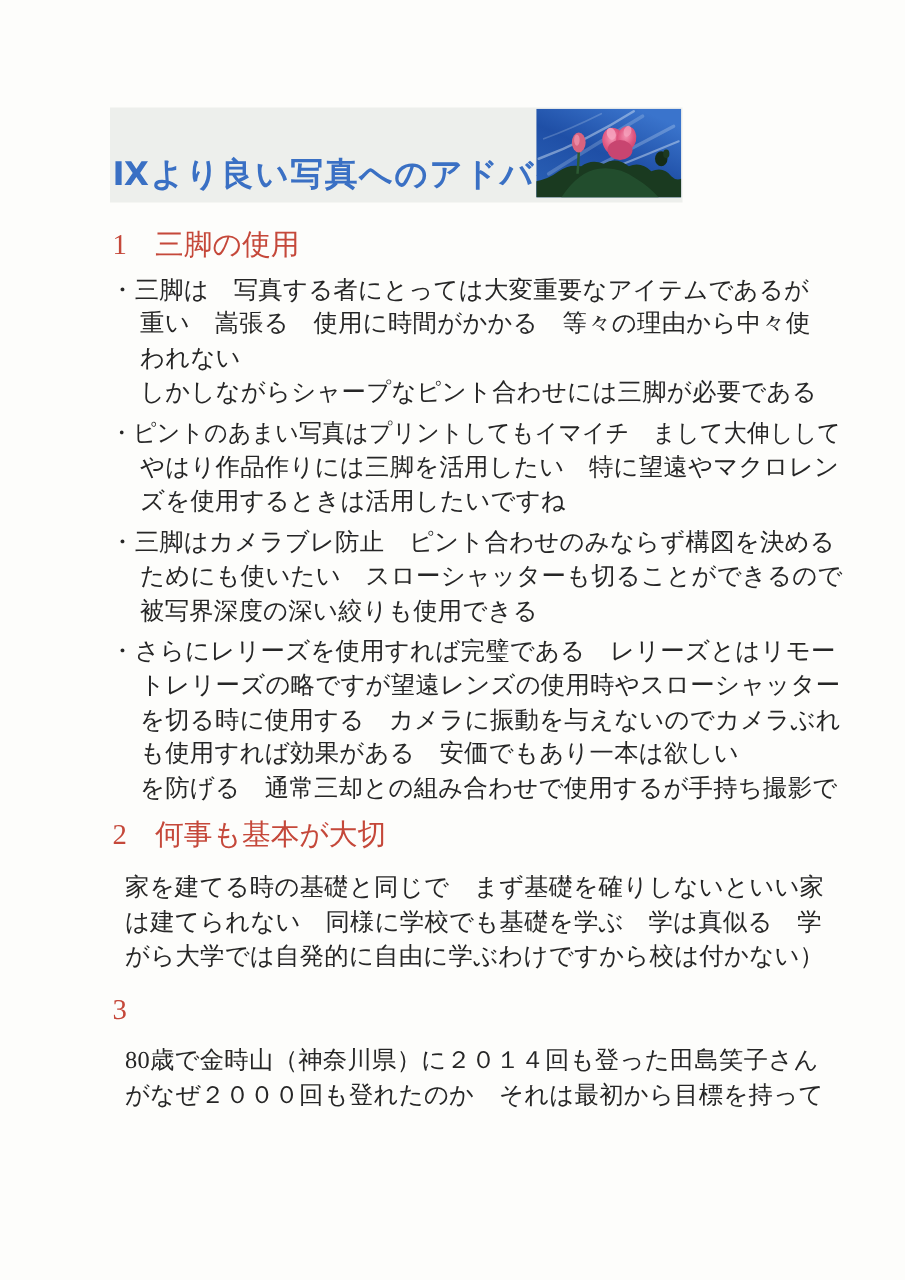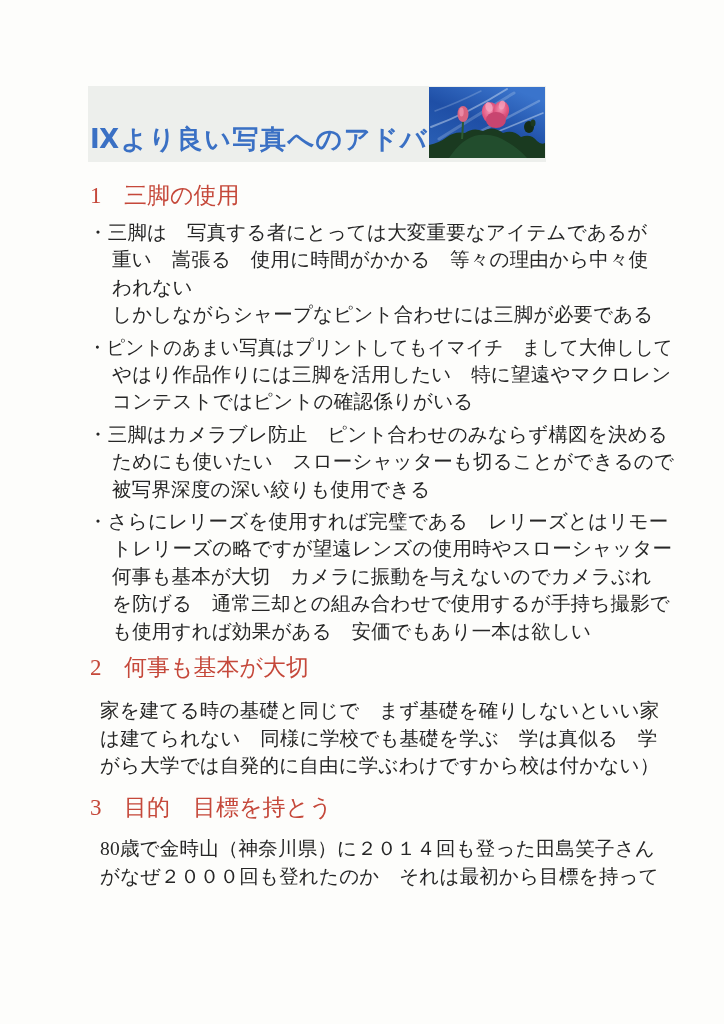--- a/index.html
+++ b/index.html
@@ -124,44 +124,43 @@
       <h2 class="sec-heading">
         <span class="sec-num">1</span>
         <span>三脚の使用</span>
       </h2>
       <div class="line">・三脚は　写真する者にとっては大変重要なアイテムであるが</div>
       <div class="line cont">重い　嵩張る　使用に時間がかかる　等々の理由から中々使</div>
       <div class="line cont">われない</div>
       <div class="line cont">しかしながらシャープなピント合わせには三脚が必要である</div>
       <div class="line bullet-follow squeeze">・ピントのあまい写真はプリントしてもイマイチ　まして大伸しして</div>
       <div class="line cont">やはり作品作りには三脚を活用したい　特に望遠やマクロレン</div>
-      <div class="line cont">コンテストではピントの確認係りがいる</div>
+      <div class="line cont">ズを使用するときは活用したいですね</div>
       <div class="line bullet-follow">・三脚はカメラブレ防止　ピント合わせのみならず構図を決める</div>
       <div class="line cont">ためにも使いたい　スローシャッターも切ることができるので</div>
       <div class="line cont">被写界深度の深い絞りも使用できる</div>
       <div class="line bullet-follow">・さらにレリーズを使用すれば完璧である　レリーズとはリモー</div>
       <div class="line cont">トレリーズの略ですが望遠レンズの使用時やスローシャッター</div>
-      <div class="line cont">何事も基本が大切　カメラに振動を与えないのでカメラぶれ</div>
+      <div class="line cont">を切る時に使用する　カメラに振動を与えないのでカメラぶれ</div>
+      <div class="line cont">も使用すれば効果がある　安価でもあり一本は欲しい</div>
       <div class="line cont">を防げる　通常三却との組み合わせで使用するが手持ち撮影で</div>
-      <div class="line cont">も使用すれば効果がある　安価でもあり一本は欲しい</div>
     </section>
 
     <section class="sec2">
       <h2 class="sec-heading">
         <span class="sec-num">2</span>
         <span>何事も基本が大切</span>
       </h2>
       <div class="line para">家を建てる時の基礎と同じで　まず基礎を確りしないといい家</div>
       <div class="line para">は建てられない　同様に学校でも基礎を学ぶ　学は真似る　学</div>
       <div class="line para">がら大学では自発的に自由に学ぶわけですから校は付かない）</div>
     </section>
 
     <section class="sec3">
       <h2 class="sec-heading">
         <span class="sec-num">3</span>
-        <span>目的　目標を持とう</span>
       </h2>
       <div class="line para">80歳で金時山（神奈川県）に２０１４回も登った田島笑子さん</div>
       <div class="line para">がなぜ２０００回も登れたのか　それは最初から目標を持って</div>
     </section>
 
   </div>
 </div>
 
 </body></html>

